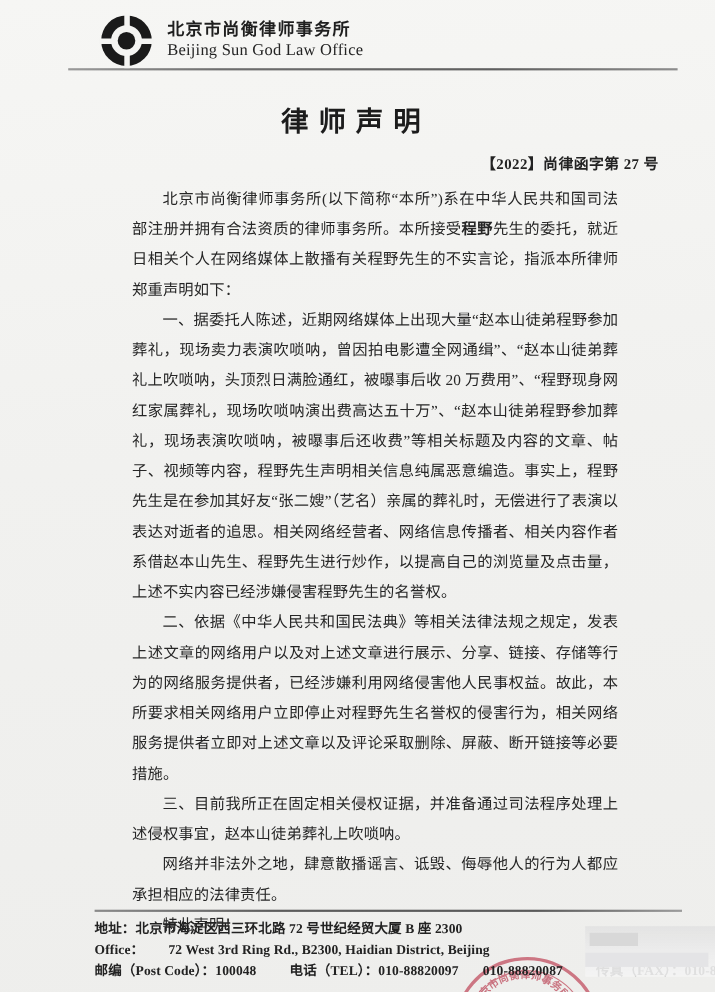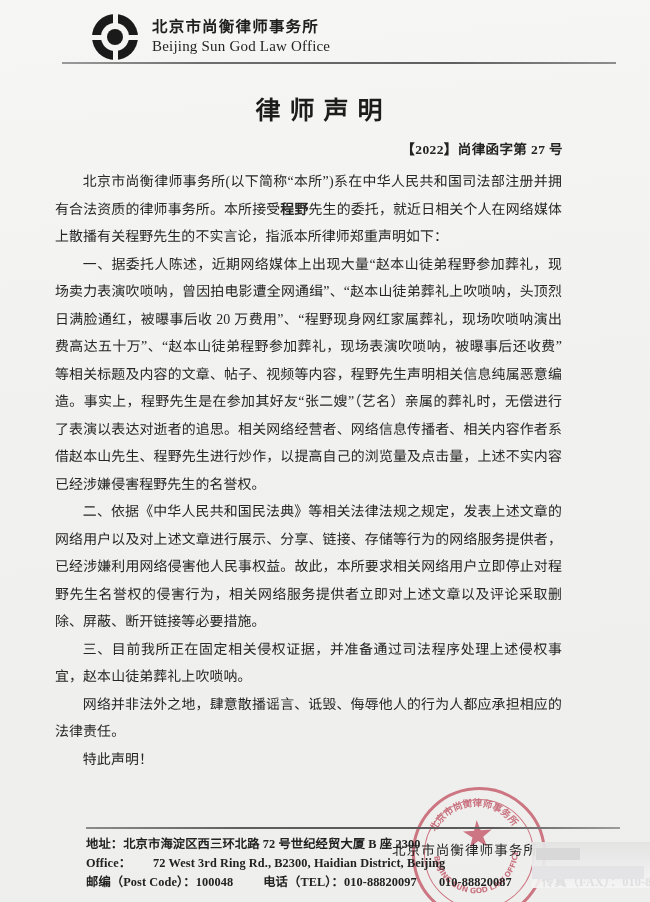--- a/index.html
+++ b/index.html
@@ -111,27 +111,27 @@
     letter-spacing: 9px;
     margin: 26px 12px 0 0;
     color: #1c1c1c;
     font-family: "DejaVu Sans", "Liberation Sans", sans-serif;
     text-indent: 9px;
   }
   .doc-number {
     text-align: right;
     font-size: 13.5px;
     font-weight: bold;
-    margin: 12px 87px 0 0;
+    margin: 12px 51px 0 0;
     color: #232323;
     letter-spacing: 0.4px;
   }
   
   .body-text {
-    margin: 10px 88px 0 55px;
+    margin: 10px 88px 0 120px;
     font-size: 13.9px;
     line-height: 27.5px;
     text-align: justify;
     text-justify: inter-ideograph;
     color: #262626;
     letter-spacing: 0.15px;
   }
   .body-text p {
     margin: 0;
     text-indent: 2em;

